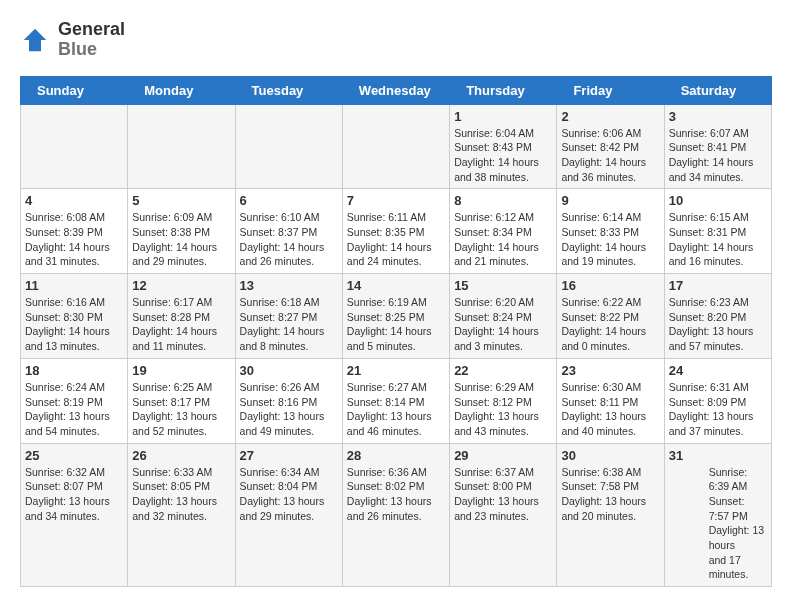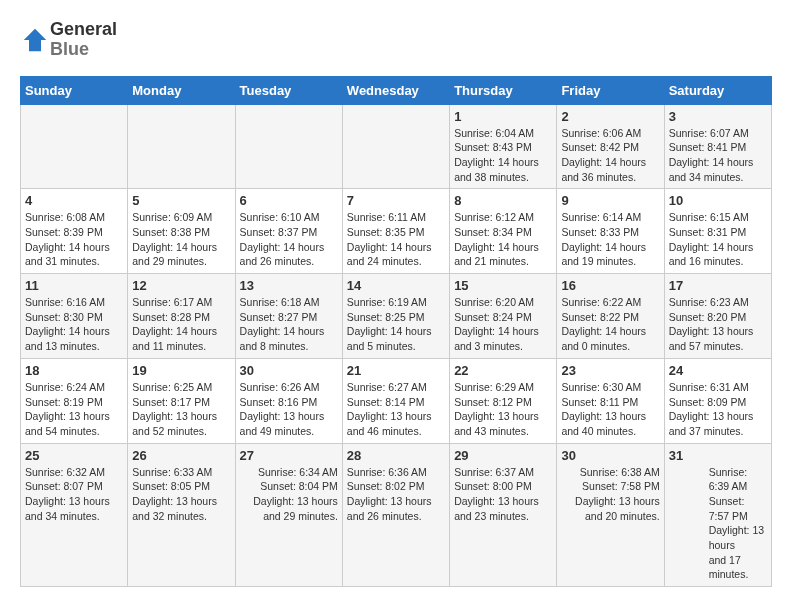--- a/index.html
+++ b/index.html
@@ -12,21 +12,21 @@
     }
     .header-area {
       display: flex;
       justify-content: space-between;
       align-items: flex-start;
       margin-bottom: 16px;
     }
     .logo {
       display: flex;
       align-items: center;
-      gap: 0;
+      gap: 8px;
     }
     .logo-text {
       display: flex;
       flex-direction: column;
       font-size: 18px;
       font-weight: bold;
       line-height: 1.1;
     }
     .logo-general { color: #333; }
     .logo-blue { color: #737373; }
@@ -47,21 +47,21 @@
       color: #333;
     }
     .calendar {
       width: 100%;
       border-collapse: collapse;
       font-size: 11px;
     }
     .calendar thead th {
       background: #2a76c6;
       color: #fff;
-      padding: 6px 4px;
+      padding: 6px 16px;
       text-align: left;
       font-size: 13px;
       border: 1px solid #2a76c6;
     }
     .calendar tbody td {
       border: 1px solid #ccc;
       vertical-align: top;
       padding: 4px;
       width: calc(100% / 7);
       min-height: 80px;
@@ -309,42 +309,42 @@
         </td>
         <td>
           <span class="day-num">26</span>
           <div class="day-info" style="white-space: pre-line;">Sunrise: 6:33 AM
 Sunset: 8:05 PM
 Daylight: 13 hours
 and 32 minutes.</div>
         </td>
         <td>
           <span class="day-num">27</span>
-          <div class="day-info" style="white-space: pre-line; text-align: right;">Sunrise: 6:34 AM
+          <div class="day-info" style="white-space: pre-line;">Sunrise: 6:34 AM
 Sunset: 8:04 PM
 Daylight: 13 hours
 and 29 minutes.</div>
         </td>
         <td>
           <span class="day-num">28</span>
           <div class="day-info" style="white-space: pre-line;">Sunrise: 6:36 AM
 Sunset: 8:02 PM
 Daylight: 13 hours
 and 26 minutes.</div>
         </td>
         <td>
           <span class="day-num">29</span>
           <div class="day-info" style="white-space: pre-line;">Sunrise: 6:37 AM
 Sunset: 8:00 PM
 Daylight: 13 hours
 and 23 minutes.</div>
         </td>
         <td>
           <span class="day-num">30</span>
-          <div class="day-info" style="white-space: pre-line; text-align: right;">Sunrise: 6:38 AM
+          <div class="day-info" style="white-space: pre-line;">Sunrise: 6:38 AM
 Sunset: 7:58 PM
 Daylight: 13 hours
 and 20 minutes.</div>
         </td>
         <td>
           <span class="day-num">31</span>
           <div class="day-info" style="white-space: pre-line; margin-left: 40px;">Sunrise: 6:39 AM
 Sunset: 7:57 PM
 Daylight: 13 hours
 and 17 minutes.</div>

